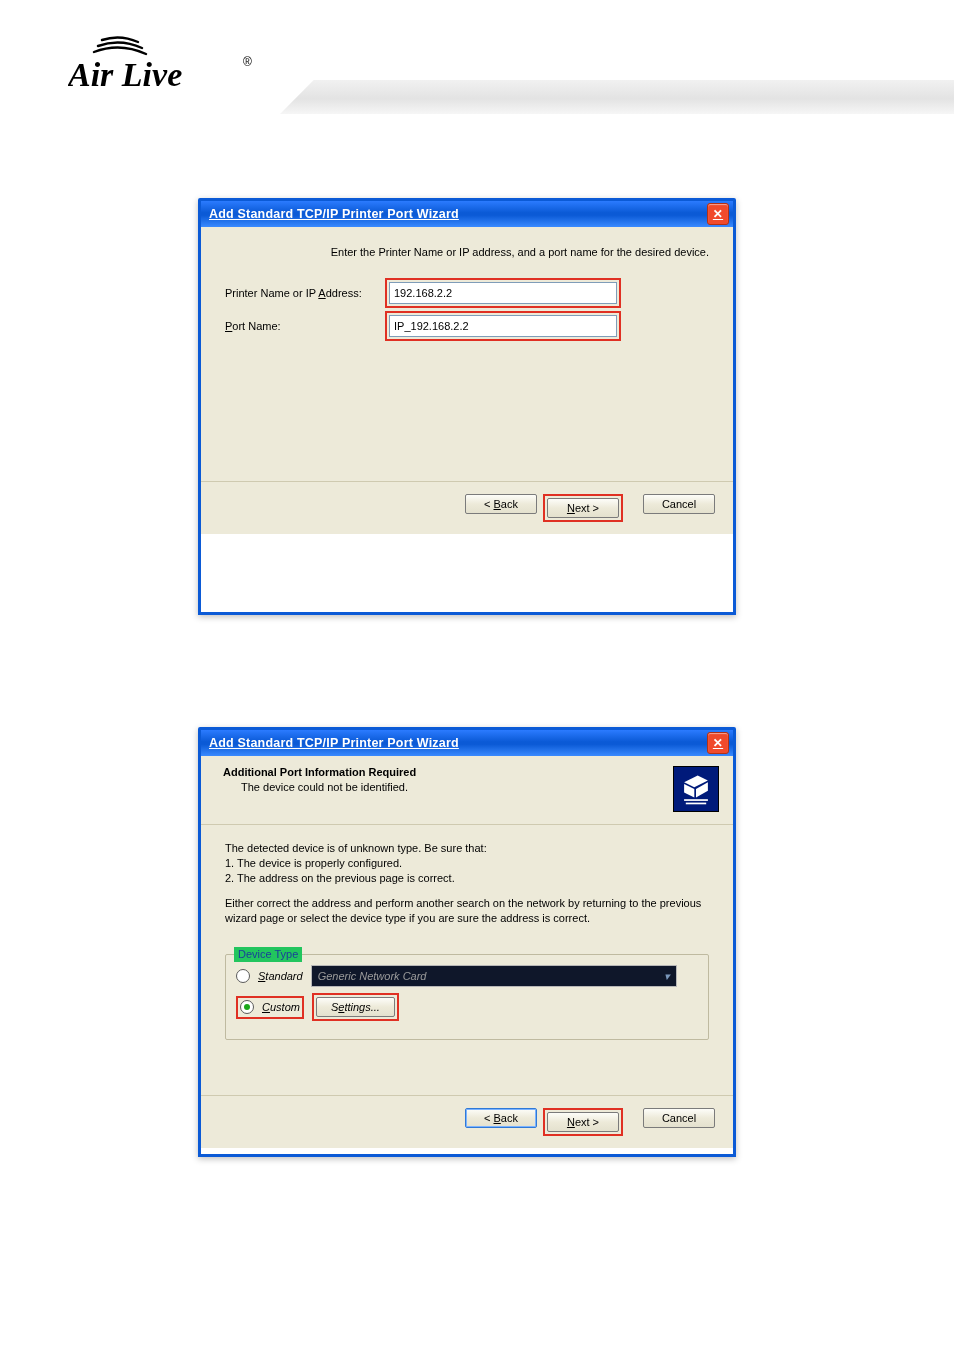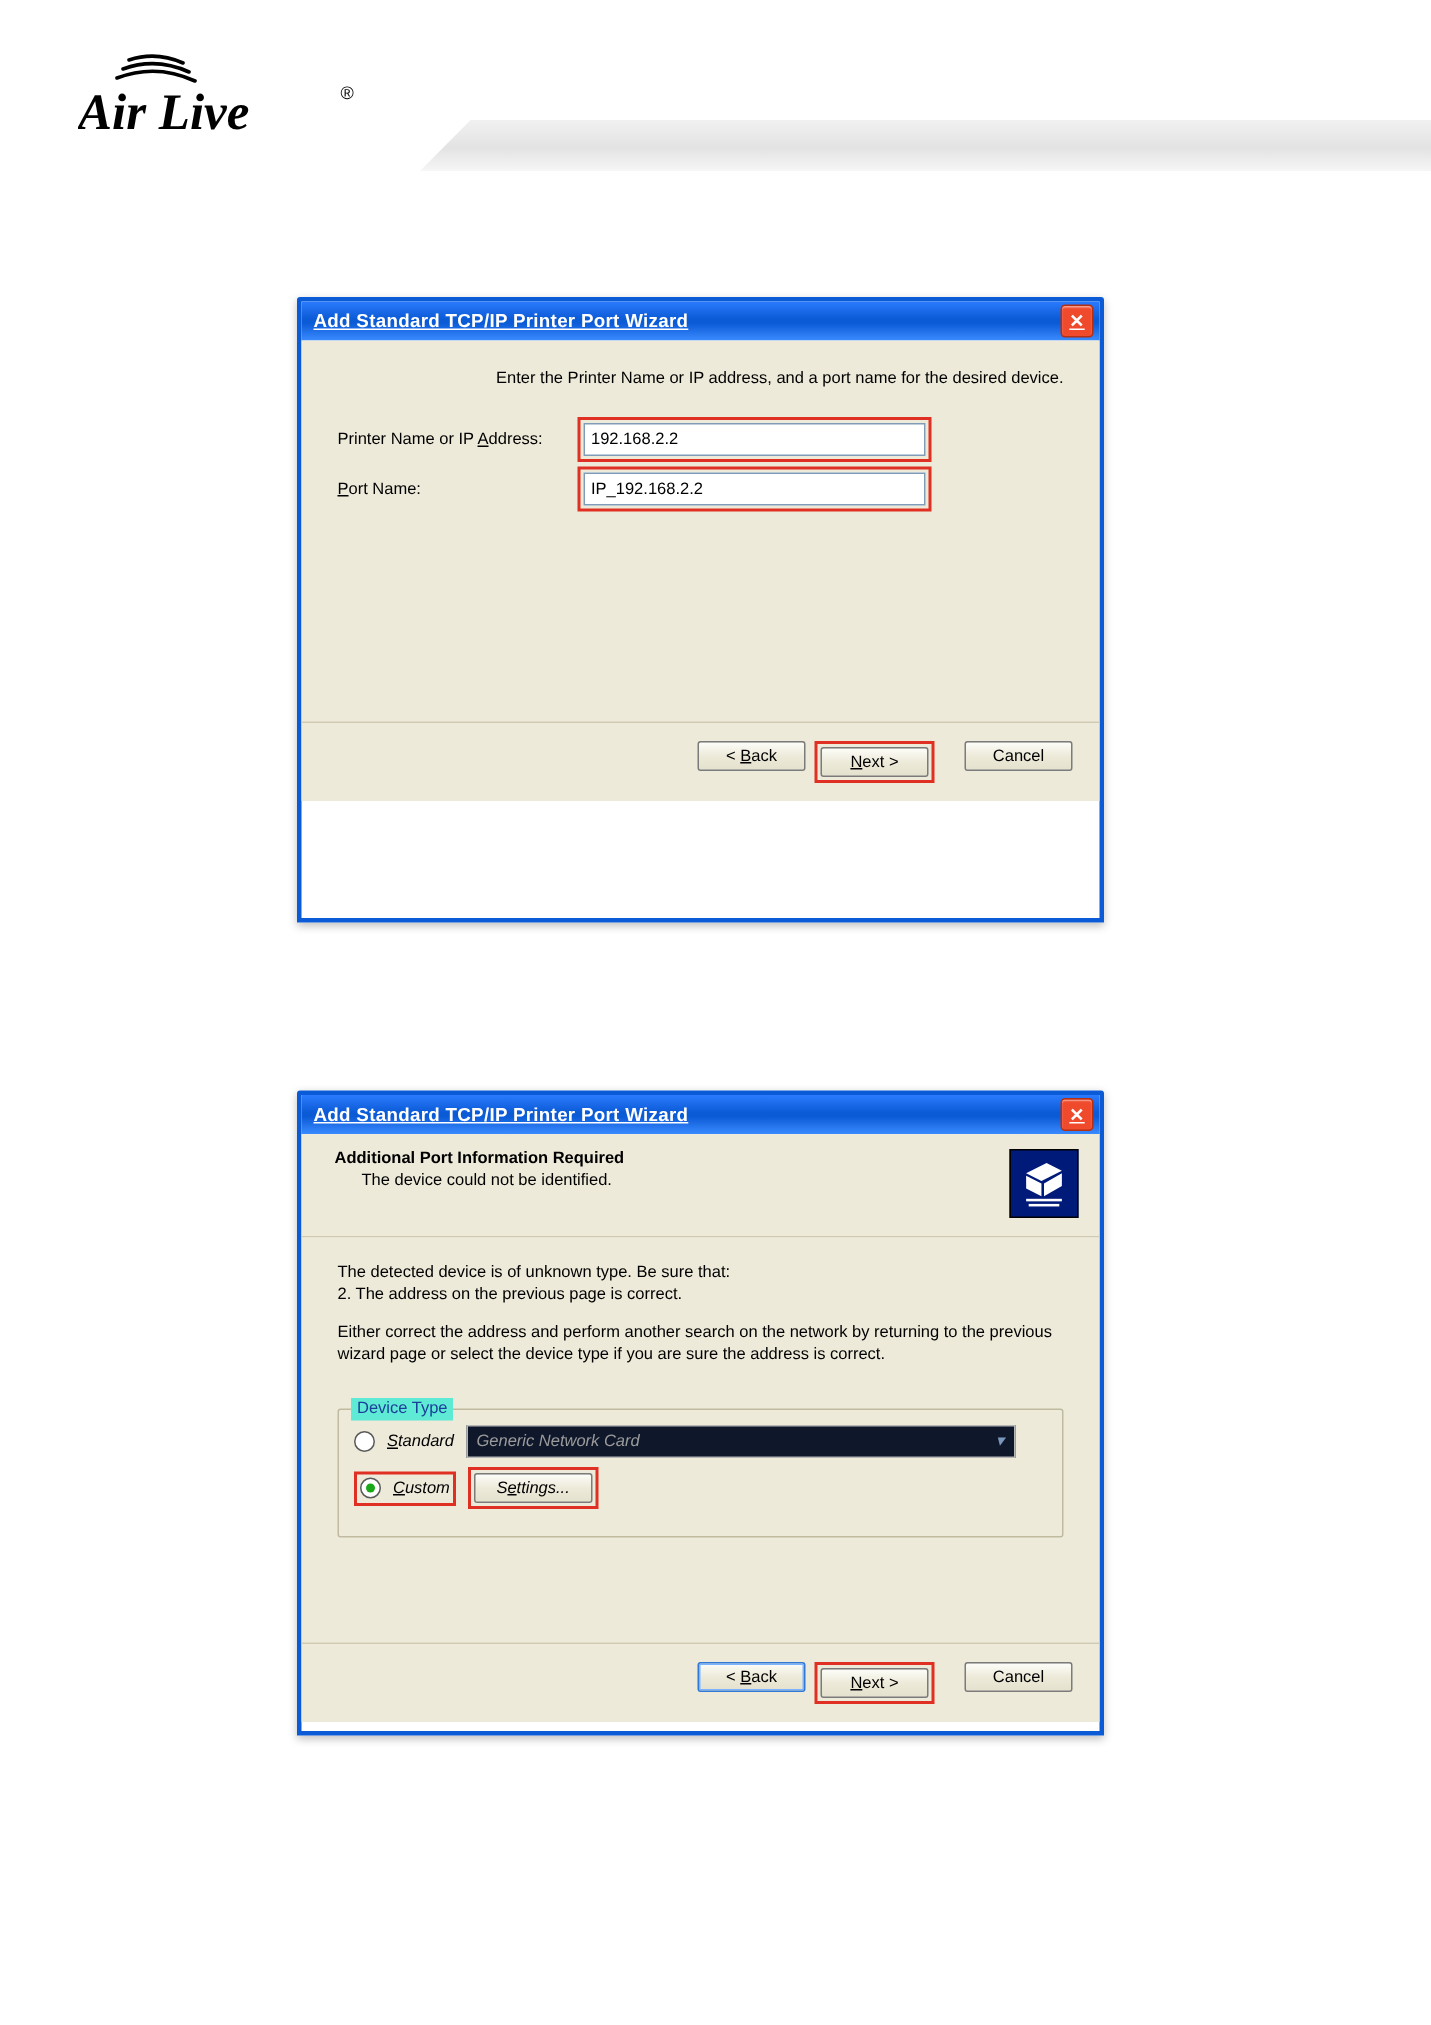--- a/index.html
+++ b/index.html
@@ -1,21 +1,21 @@
 <!DOCTYPE html>
 <html><head>
 <meta charset="utf-8">
 <style>
   html,body{margin:0;padding:0;background:#fff;font-family:"Tahoma","Segoe UI",sans-serif;font-size:11px;color:#000;}
   .page{width:954px;height:1350px;position:relative;}
   
   .hdr-band{position:absolute;left:280px;right:0;top:80px;height:34px;
     background:linear-gradient(180deg,#f1f1f1 0%,#e3e3e3 55%,#f6f6f6 100%);
     clip-path:polygon(5% 0,100% 0,100% 100%,0 100%);}
-  .logo{position:absolute;left:52px;top:36px;width:210px;}
+  .logo{position:absolute;left:68px;top:36px;width:210px;}
   .logo svg{width:210px;height:60px;}
   
   .dlg{position:absolute;left:198px;width:532px;border:3px solid #0b5ad6;border-radius:2px 2px 0 0;
     box-shadow:0 2px 6px rgba(0,0,0,.25);font-size:11px;}
   .dlg1{top:198px;height:411px;}
   .dlg2{top:727px;height:424px;}
   
   .titlebar{height:26px;background:linear-gradient(180deg,#2b7bff 0%,#0b5ad6 45%,#0b5ad6 55%,#3a8aff 100%);
     color:#fff;display:flex;align-items:center;padding:0 4px;font-weight:bold;
     font-family:"Trebuchet MS","Tahoma",sans-serif;font-size:12.5px;letter-spacing:.2px;text-decoration:underline;}
@@ -38,21 +38,21 @@
   .finput{width:218px;height:18px;border:1px solid #7f9db9;background:#fff;padding:1px 4px;font:inherit;}
   .hl-box{border:2px solid #e03023;padding:2px;display:inline-block;}
   
   .btn{min-width:72px;height:20px;border:1px solid #7b7b7b;background:#edead9;
     background:linear-gradient(180deg,#fdfdf9 0%,#edead9 50%,#e4e1ce 100%);
     font:inherit;padding:2px 14px;border-radius:2px;}
   .btn.focus{border:1px solid #3079d6;box-shadow:inset 0 0 0 1px #7bb3ff;}
   .u{text-decoration:underline;}
   
   .fs{border:1px solid #bfbaa0;border-radius:2px;margin-top:28px;padding:4px 10px 12px 10px;position:relative;}
-  .fs-legend{position:absolute;top:-8px;left:8px;background:#5eead4;padding:0 4px;color:#1a3f99;font-size:11px;}
+  .fs-legend{position:absolute;top:-8px;left:8px;background:#22c55e;padding:0 4px;color:#1a3f99;font-size:11px;}
   .radio-row{display:flex;align-items:center;margin:6px 0;gap:8px;font-style:italic;}
   .radio{width:12px;height:12px;border:1px solid #5a5a5a;border-radius:50%;background:#fff;display:flex;align-items:center;justify-content:center;}
   .radio.on::after{content:"";width:6px;height:6px;background:#1aa81a;border-radius:50%;}
   .combo{display:flex;align-items:center;width:358px;height:20px;border:1px solid #b7b7b7;background:#0f172a;color:#9b9b9b;padding-left:6px;}
   .combo .arrow{margin-left:auto;width:18px;height:18px;display:flex;align-items:center;justify-content:center;color:#7a98bb;}
   .hl-ring{border:2px solid #e03023;padding:2px;display:inline-flex;gap:8px;align-items:center;text-align:center;}
 </style>
 </head>
 <body>
 <div class="page">
@@ -125,20 +125,21 @@
               <path d="M20 20 L34 12 L34 22 L20 30 Z"></path>
               <rect x="6" y="32" width="28" height="2"></rect>
               <rect x="8" y="36" width="24" height="2"></rect>
             </g>
           </svg>
       </div>
     </div>
     <div class="body-pane" style="height:246px;">
       <div>
         <div>The detected device is of unknown type.  Be sure that:</div>
+        <div>1. The device is properly configured.</div>
         <div>2.  The address on the previous page is correct.</div>
       </div>
       <div style="height:10px;"></div>
       <div style="max-width:490px;">Either correct the address and perform another search on the network by returning to the previous wizard page or select the device type if you are sure the address is correct.</div>
 
       <div class="fs">
         <div class="fs-legend">Device Type</div>
         <div class="radio-row">
           <span class="radio"></span>
           <span>

